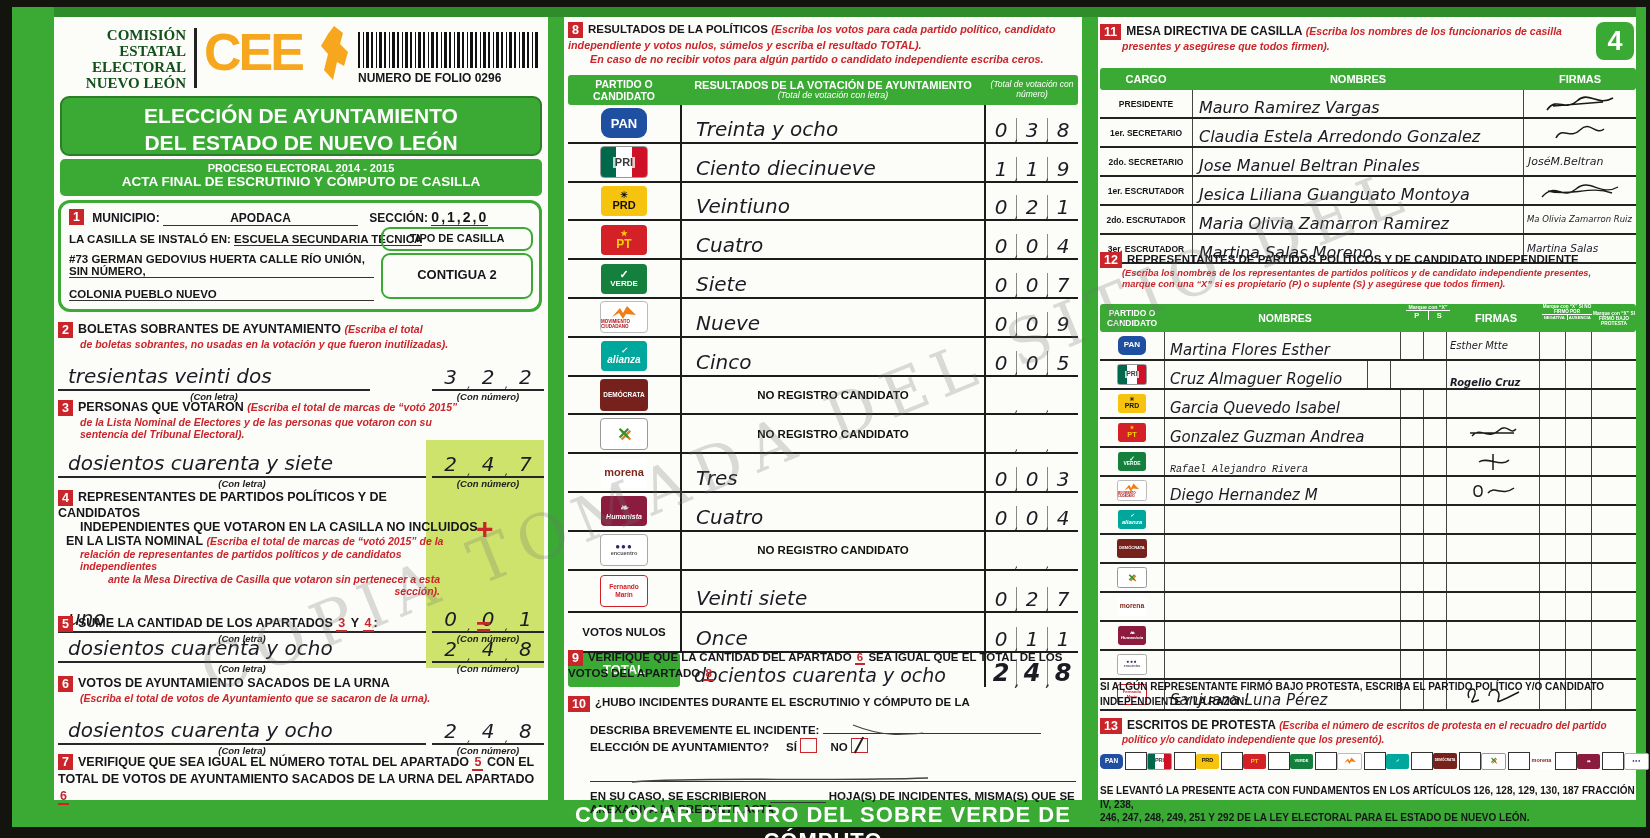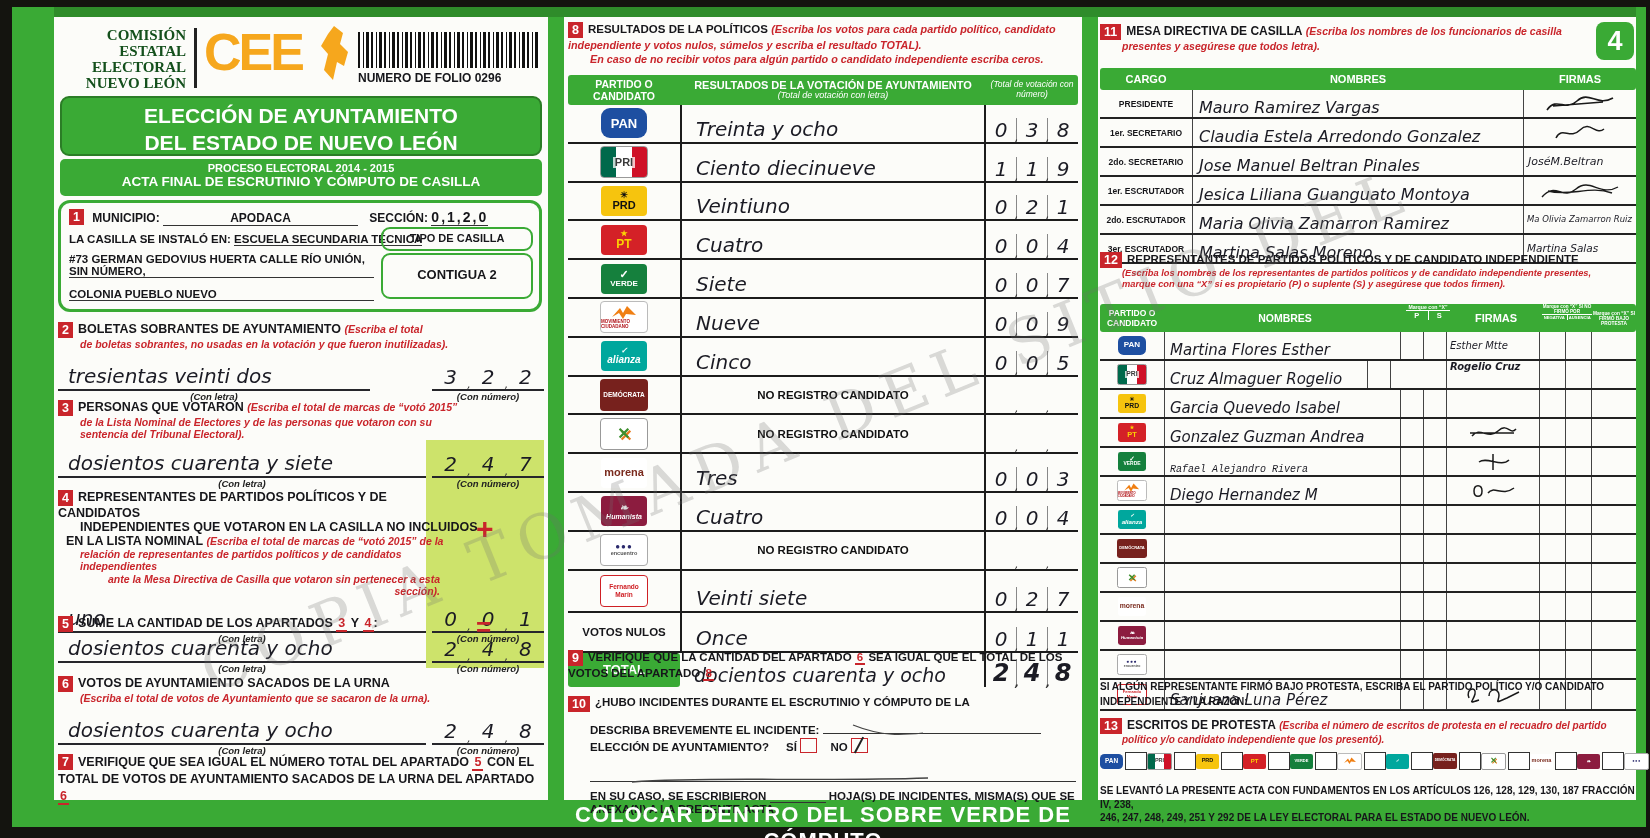--- a/index.html
+++ b/index.html
@@ -522,21 +522,21 @@
     </div>
     <div class="b" style="margin-left:22px;">ANEXA(N) A LA PRESENTE ACTA.</div>
   </div>
 </div>
 
 <div class="abs" style="left:1100px;top:16px;width:536px;height:790px;">
 
   <div class="abs" style="left:0;top:8px;width:490px;font-size:12px;line-height:1.25;">
     <span class="sn">11</span><span class="b">MESA DIRECTIVA DE CASILLA</span>
     <span class="note" style="font-size:10.5px;">(Escriba los nombres de los funcionarios de casilla</span>
-    <div class="note" style="font-size:10.5px;margin-left:22px;">presentes y asegúrese que todos letra).</div>
+    <div class="note" style="font-size:10.5px;margin-left:22px;">presentes y asegúrese que todos firmen).</div>
   </div>
   <div class="abs" style="left:496px;top:6px;width:38px;height:38px;background:#3aaa35;border-radius:8px;color:#fff;font-size:27px;font-weight:bold;text-align:center;line-height:38px;">4</div>
 
   <div class="abs" style="left:0;top:52px;width:536px;">
     <div class="rhead" style="height:22px;font-size:11px;">
       <div style="width:92px;text-align:center;line-height:22px;">CARGO</div>
       <div style="flex:1;text-align:center;line-height:22px;">NOMBRES</div>
       <div style="width:112px;text-align:center;line-height:22px;">FIRMAS</div>
     </div>
     <div class="rrow" style="height:27px;">
@@ -651,21 +651,21 @@
       <div style="width:64px;display:flex;justify-content:center;align-self:center;">
           <span class="lg lg-pri z55">
             <span style="background:rgba(255,255,255,.75);padding:0 2px;">PRI</span>
           </span>
         </div>
       <div class="cellv" style="flex:1;display:flex;align-items:flex-end;">
           <span class="hw" style="font-size:15px;padding-left:5px;">Cruz Almaguer Rogelio</span>
         </div>
       <div class="cellv" style="width:22px;"></div>
         <div class="cellv" style="width:22px;"></div>
-      <div class="cellv" style="width:92px;display:flex;align-items:flex-start;margin-left:33px;">
+      <div class="cellv" style="width:92px;display:flex;align-items:flex-end;margin-left:33px;">
           <span class="hw b" style="font-size:10px;padding-left:3px;">Rogelio Cruz</span>
         </div>
       <div class="cellv" style="width:25px;"></div>
         <div class="cellv" style="width:25px;"></div>
         <div class="cellv" style="width:44px;"></div>
     </div>
     <div class="rrow" style="height:27px;">
       <div style="width:64px;display:flex;justify-content:center;align-self:center;">
           <span class="lg lg-prd z55">
             <span class="sun">☀</span>

